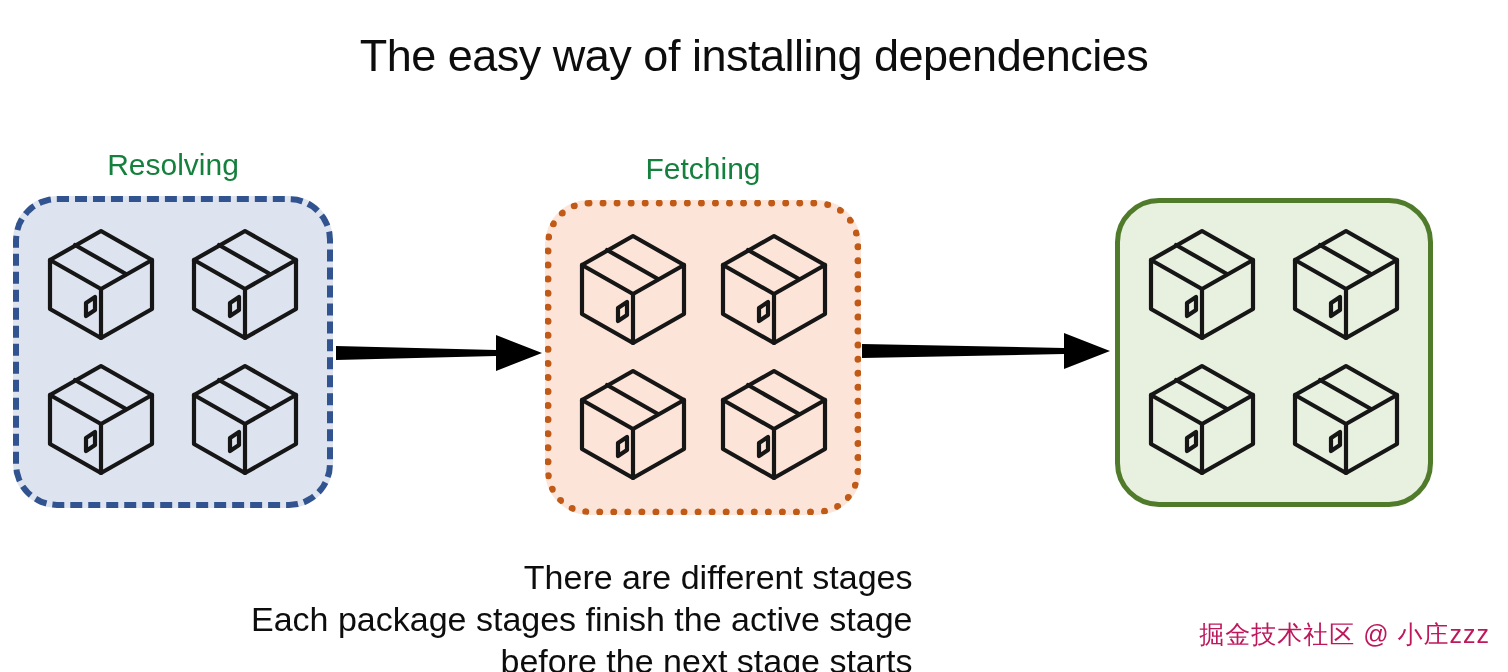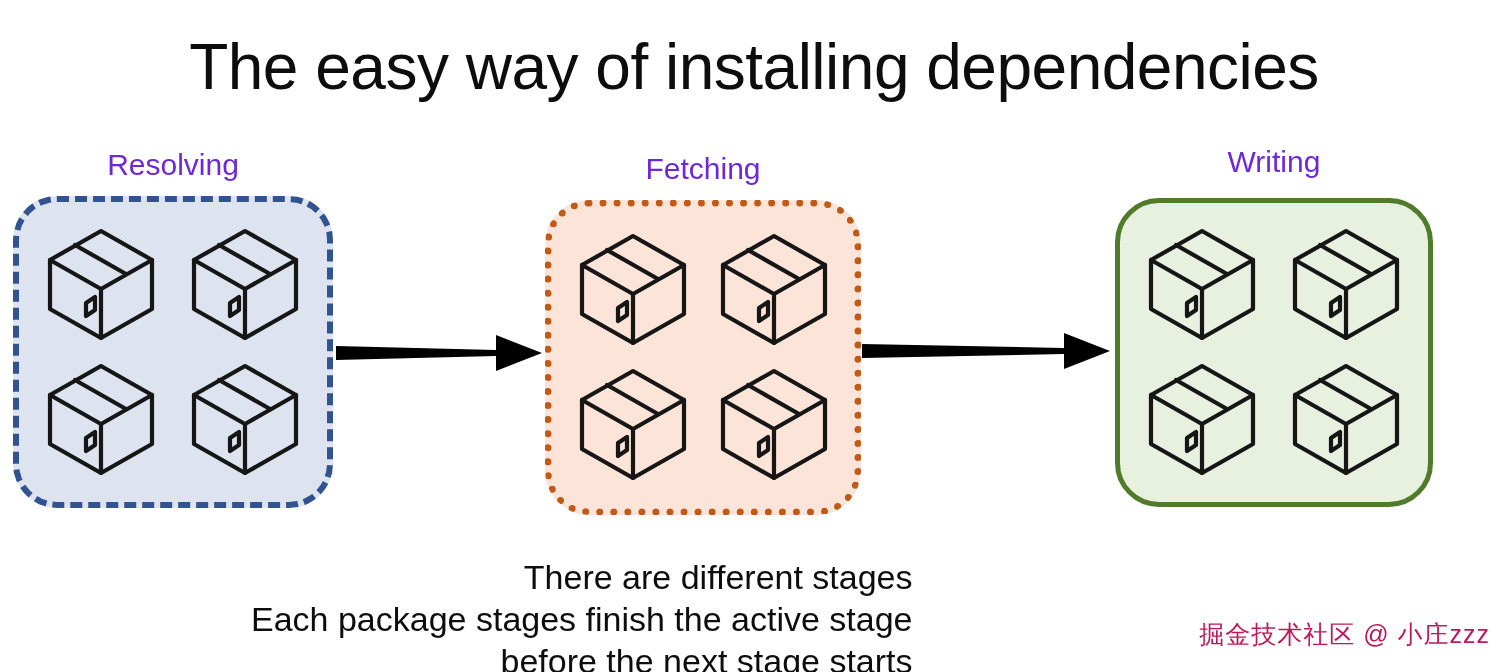--- a/index.html
+++ b/index.html
@@ -16,39 +16,39 @@
     color: #000000;
   }
 
   
   .slide-title {
     position: absolute;
     left: 0;
     top: 30px;
     width: 1508px;
     text-align: center;
-    font-size: 64px;
+    font-size: 45px;
     font-weight: 400;
     letter-spacing: -0.5px;
     color: #0d0d0d;
     white-space: nowrap;
   }
 
   
   .stage {
     position: absolute;
   }
   .stage-label {
     position: absolute;
     left: 0;
     width: 100%;
     text-align: center;
     font-size: 30px;
     font-weight: 400;
-    color: #6d28d9;
+    color: #15803d;
     white-space: nowrap;
   }
   .stage-panel {
     position: absolute;
     box-sizing: border-box;
     border-radius: 44px;
   }
   .panel-resolving {
     background: #dde3ef;
     border: 6px dashed #31538f;
@@ -217,21 +217,20 @@
   </div>
 </div>
 
 <div class="arrow" style="left:862px; top:331px; width:254px;">
   <svg viewBox="0 0 254 40" preserveAspectRatio="none">
     <path d="M0 13 L202 17 L202 2 L248 20 L202 38 L202 23 L0 27 Z" fill="#000000"></path>
   </svg>
 </div>
 
 <div class="stage" style="left:1115px; top:145px; width:318px; height:362px;">
-  <div class="stage-label" style="top:0;">Writing</div>
   <div class="stage-panel panel-writing" style="left:0; top:53px; width:318px; height:309px;">
     <div class="box-grid">
       <svg class="box-icon" viewBox="0 0 118 120">
         <g class="stroke">
           <path d="M59 7 L110 36 L110 85 L59 114 L8 85 L8 36 Z"></path>
           <path d="M8 36 L59 65 L110 36"></path>
           <path d="M59 65 L59 114"></path>
           <path d="M33 21 L84 50"></path>
           <path d="M44 79 L53 73 L53 86 L44 92 Z"></path>
         </g>

